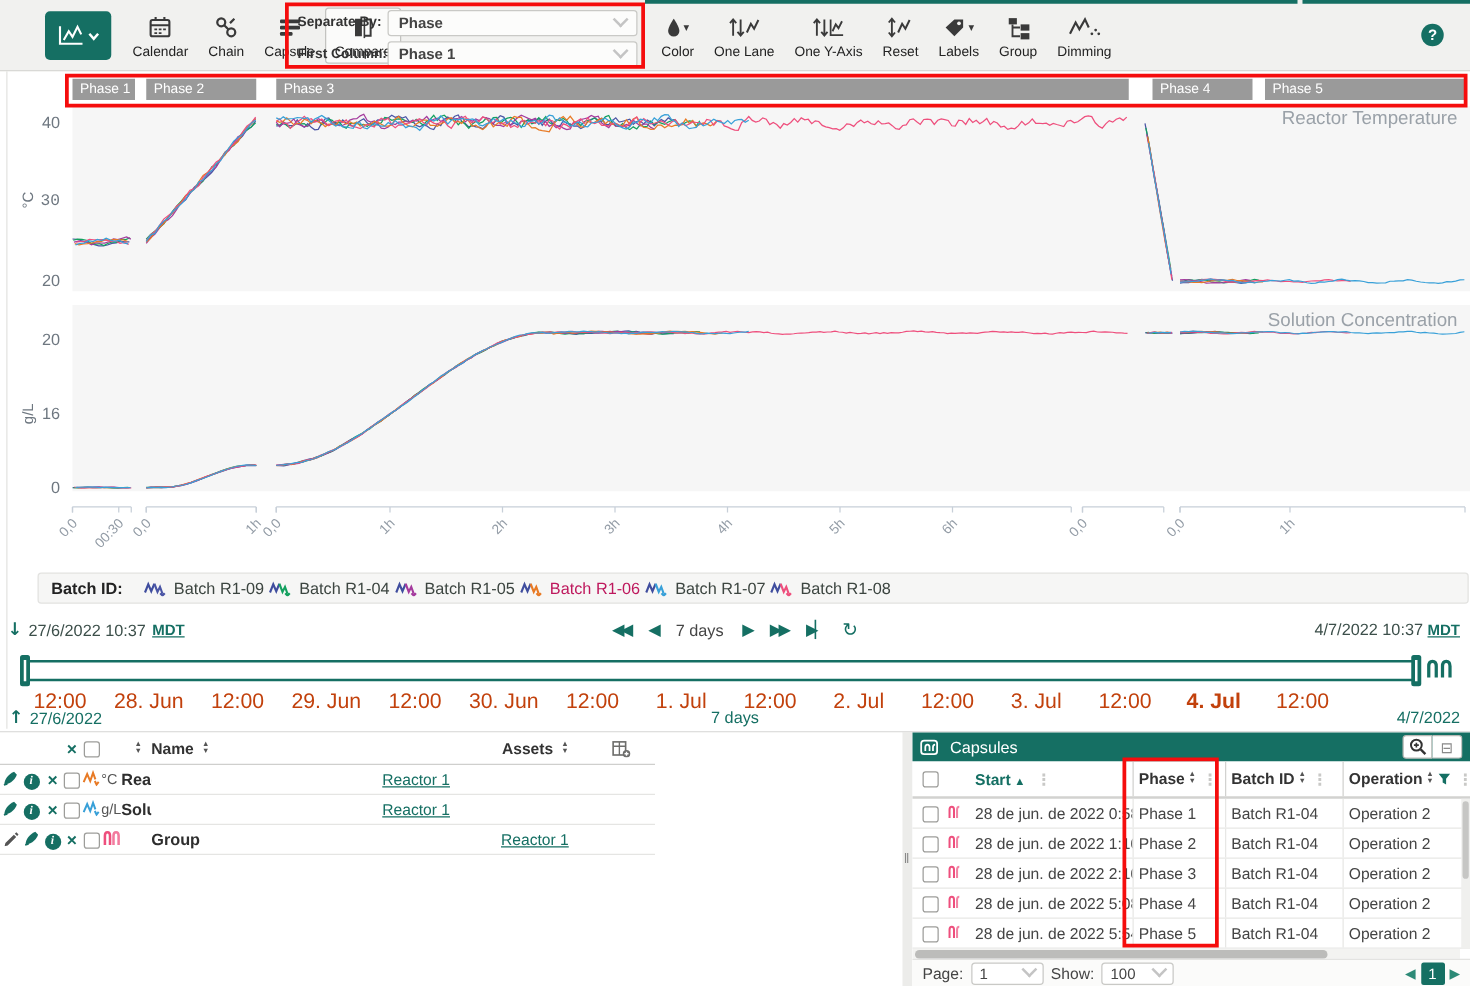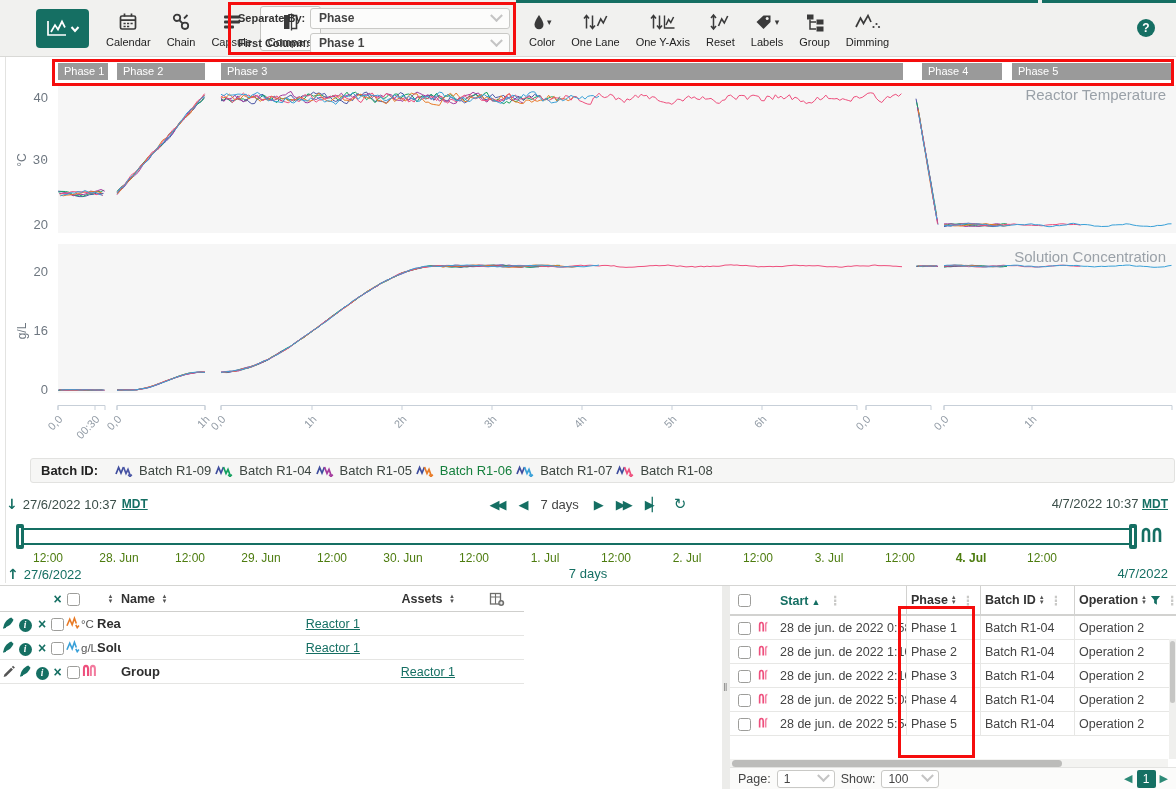--- a/index.html
+++ b/index.html
@@ -69,21 +69,21 @@
   .navdur { font-size:13px; color:#454545; }
 
   
   .tbar { position:absolute; left:20px; top:528px; width:1113px; height:17px; background:#fff;
           border:2px solid #156f63; border-radius:2px; cursor:pointer; }
   .thandle { position:absolute; top:524px; width:8px; height:25px; background:#156f63; border-radius:2px;
              cursor:ew-resize; }
   .thandle:after { content:""; position:absolute; left:3px; top:4px; width:2px; height:17px; background:#fff; }
   .tl-ico { position:absolute; left:1141px; top:526px; color:#156f63; }
   .ttick { position:absolute; top:551px; width:70px; margin-left:-35px; text-align:center;
-           font-size:12px; color:#4d7c0f; }
+           font-size:17px; color:#c2410c; }
   .tl-bottom { position:absolute; left:0; right:0; top:566px; height:18px; font-size:13px; color:#156f63; }
   .tlb-left { position:absolute; left:7px; display:flex; gap:5px; align-items:center; }
   .tlb-center { position:absolute; left:0; right:0; text-align:center; }
   .tlb-right { position:absolute; right:8px; }
 
   
   .panels { position:absolute; left:0; right:0; top:585px; bottom:0; border-top:1px solid #d5d5d3; }
   .panel-hdr { height:23px; background:#156f63; color:#fff; display:flex; align-items:center;
                padding:0 6px; gap:7px; font-size:13px; }
   .details { position:absolute; left:0; top:0; bottom:0; width:722px; background:#fff; }
@@ -473,21 +473,21 @@
             <path d="M8.5 3 L11 9.5 13 5.5 15 11 M13.2 10.6 l1.8 1.9 1.8-1.9" stroke="currentColor" stroke-width="1.7" fill="none"></path>
           </svg>
           <span style="color:#3c4540;">Batch R1-05</span>
         </span>
 
         <span class="lentry" style="color: rgb(232, 122, 37);">
           <svg class="icon" width="19" height="13" viewBox="0 0 19 13">
             <path d="M1 10 L3.6 3.5 6 9 8.5 3" stroke="#3f4d9e" stroke-width="1.7" fill="none"></path>
             <path d="M8.5 3 L11 9.5 13 5.5 15 11 M13.2 10.6 l1.8 1.9 1.8-1.9" stroke="currentColor" stroke-width="1.7" fill="none"></path>
           </svg>
-          <span style="color:#15803d;">Batch R1-06</span>
+          <span style="color:#be185d;">Batch R1-06</span>
         </span>
 
         <span class="lentry" style="color: rgb(56, 160, 216);">
           <svg class="icon" width="19" height="13" viewBox="0 0 19 13">
             <path d="M1 10 L3.6 3.5 6 9 8.5 3" stroke="#3f4d9e" stroke-width="1.7" fill="none"></path>
             <path d="M8.5 3 L11 9.5 13 5.5 15 11 M13.2 10.6 l1.8 1.9 1.8-1.9" stroke="currentColor" stroke-width="1.7" fill="none"></path>
           </svg>
           <span style="color:#3c4540;">Batch R1-07</span>
         </span>
 
@@ -670,20 +670,37 @@
             <span></span>
           </div>
         </div>
     </section>
 
     <div class="splitter">
       <span class="splitgrip">‖</span>
     </div>
 
     <section class="capsules">
+      <div class="panel-hdr">
+        <svg class="icon" width="17" height="14" viewBox="0 0 18 14">
+          <rect x="1" y="1.2" width="13.5" height="11.5" rx="2.5" fill="none" stroke="#fff" stroke-width="1.5"></rect>
+          <path d="M4.5 10 V6.8 q0-2.3 1.8-2.3 t1.8 2.3 V10 M11 10 V6.8 q0-2.3 1.8-2.3" stroke="#fff" stroke-width="1.5" fill="none"></path>
+        </svg>
+        <span>Capsules</span>
+        <div class="capbtns">
+          <span class="capbtn">
+            <svg class="icon" width="15" height="15" viewBox="0 0 16 16">
+              <circle cx="6.5" cy="6.5" r="4.6" fill="none" stroke="#333" stroke-width="1.7"></circle>
+              <path d="M10.2 10.2 l4 4" stroke="#333" stroke-width="2"></path>
+              <path d="M4.4 6.5 h4.2 M6.5 4.4 v4.2" stroke="#333" stroke-width="1.4"></path>
+            </svg>
+            </span>
+          <span class="capbtn">⊟</span>
+        </div>
+      </div>
 
       <div class="cap-grid cap-head">
         <span style="padding-left:8px;"><span class="cb"></span></span>
         <span></span>
         <span class="starthdr">
           <span>Start</span><span class="sortedasc">▲</span>
           <span class="dots">⋮</span></span>
         <span class="colsep">
           <span>Phase</span>
           <span class="sorticon">

